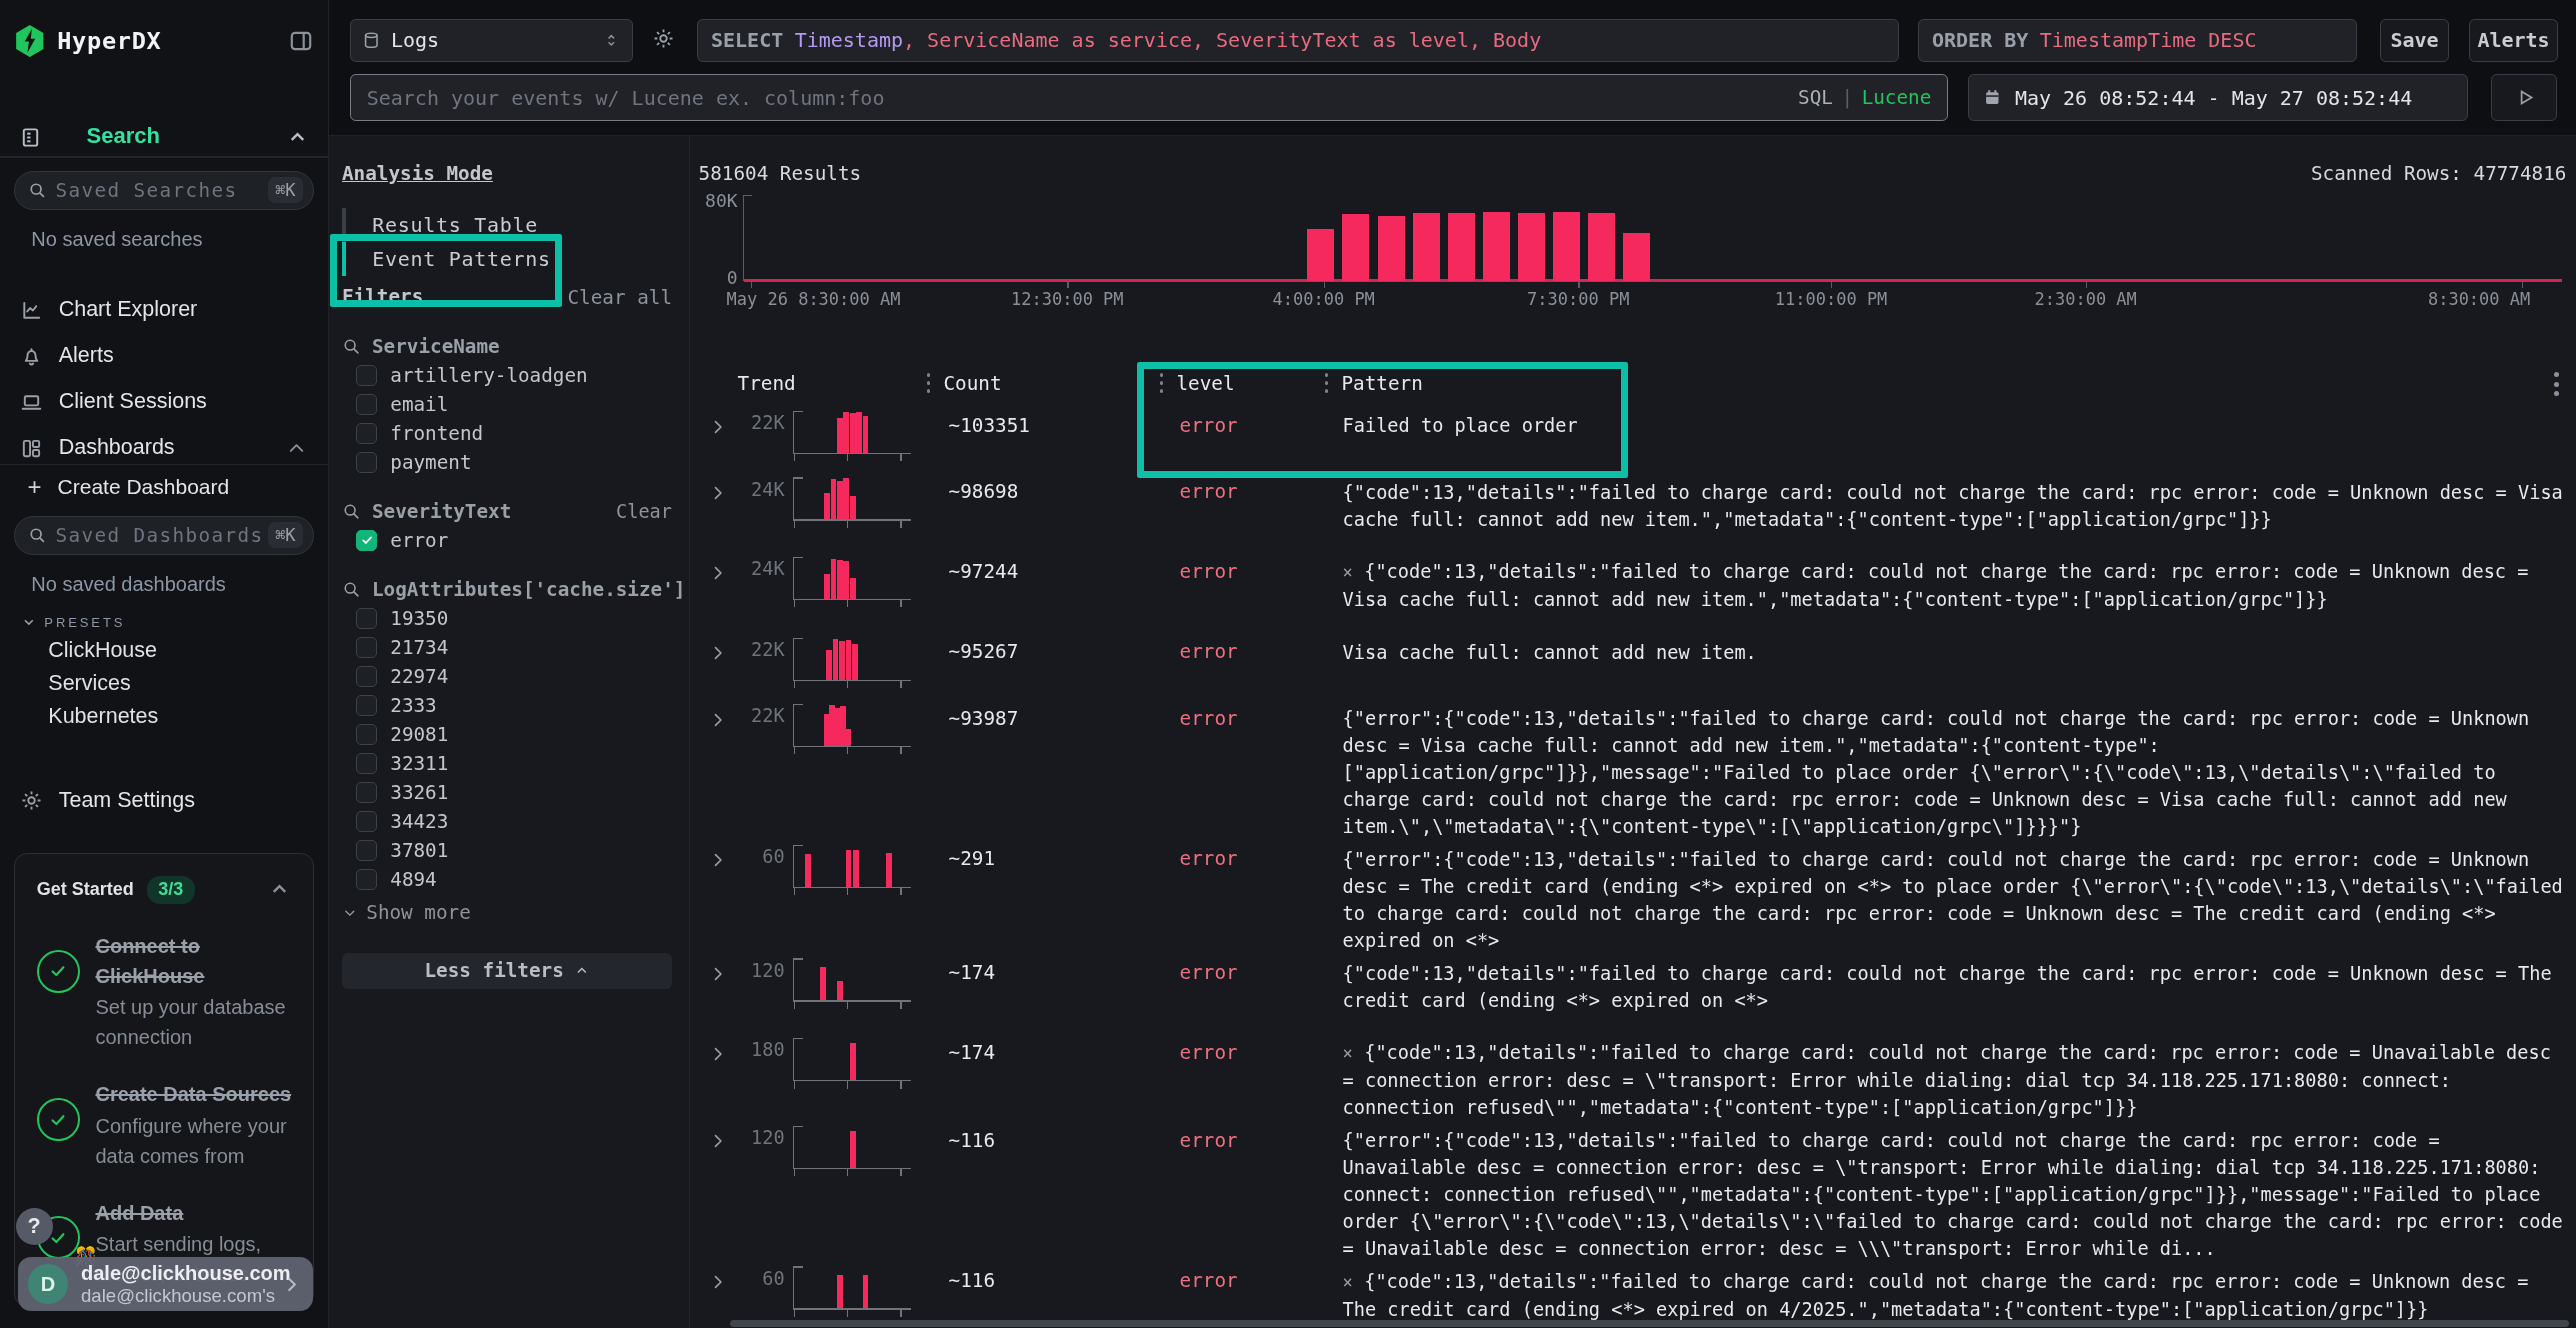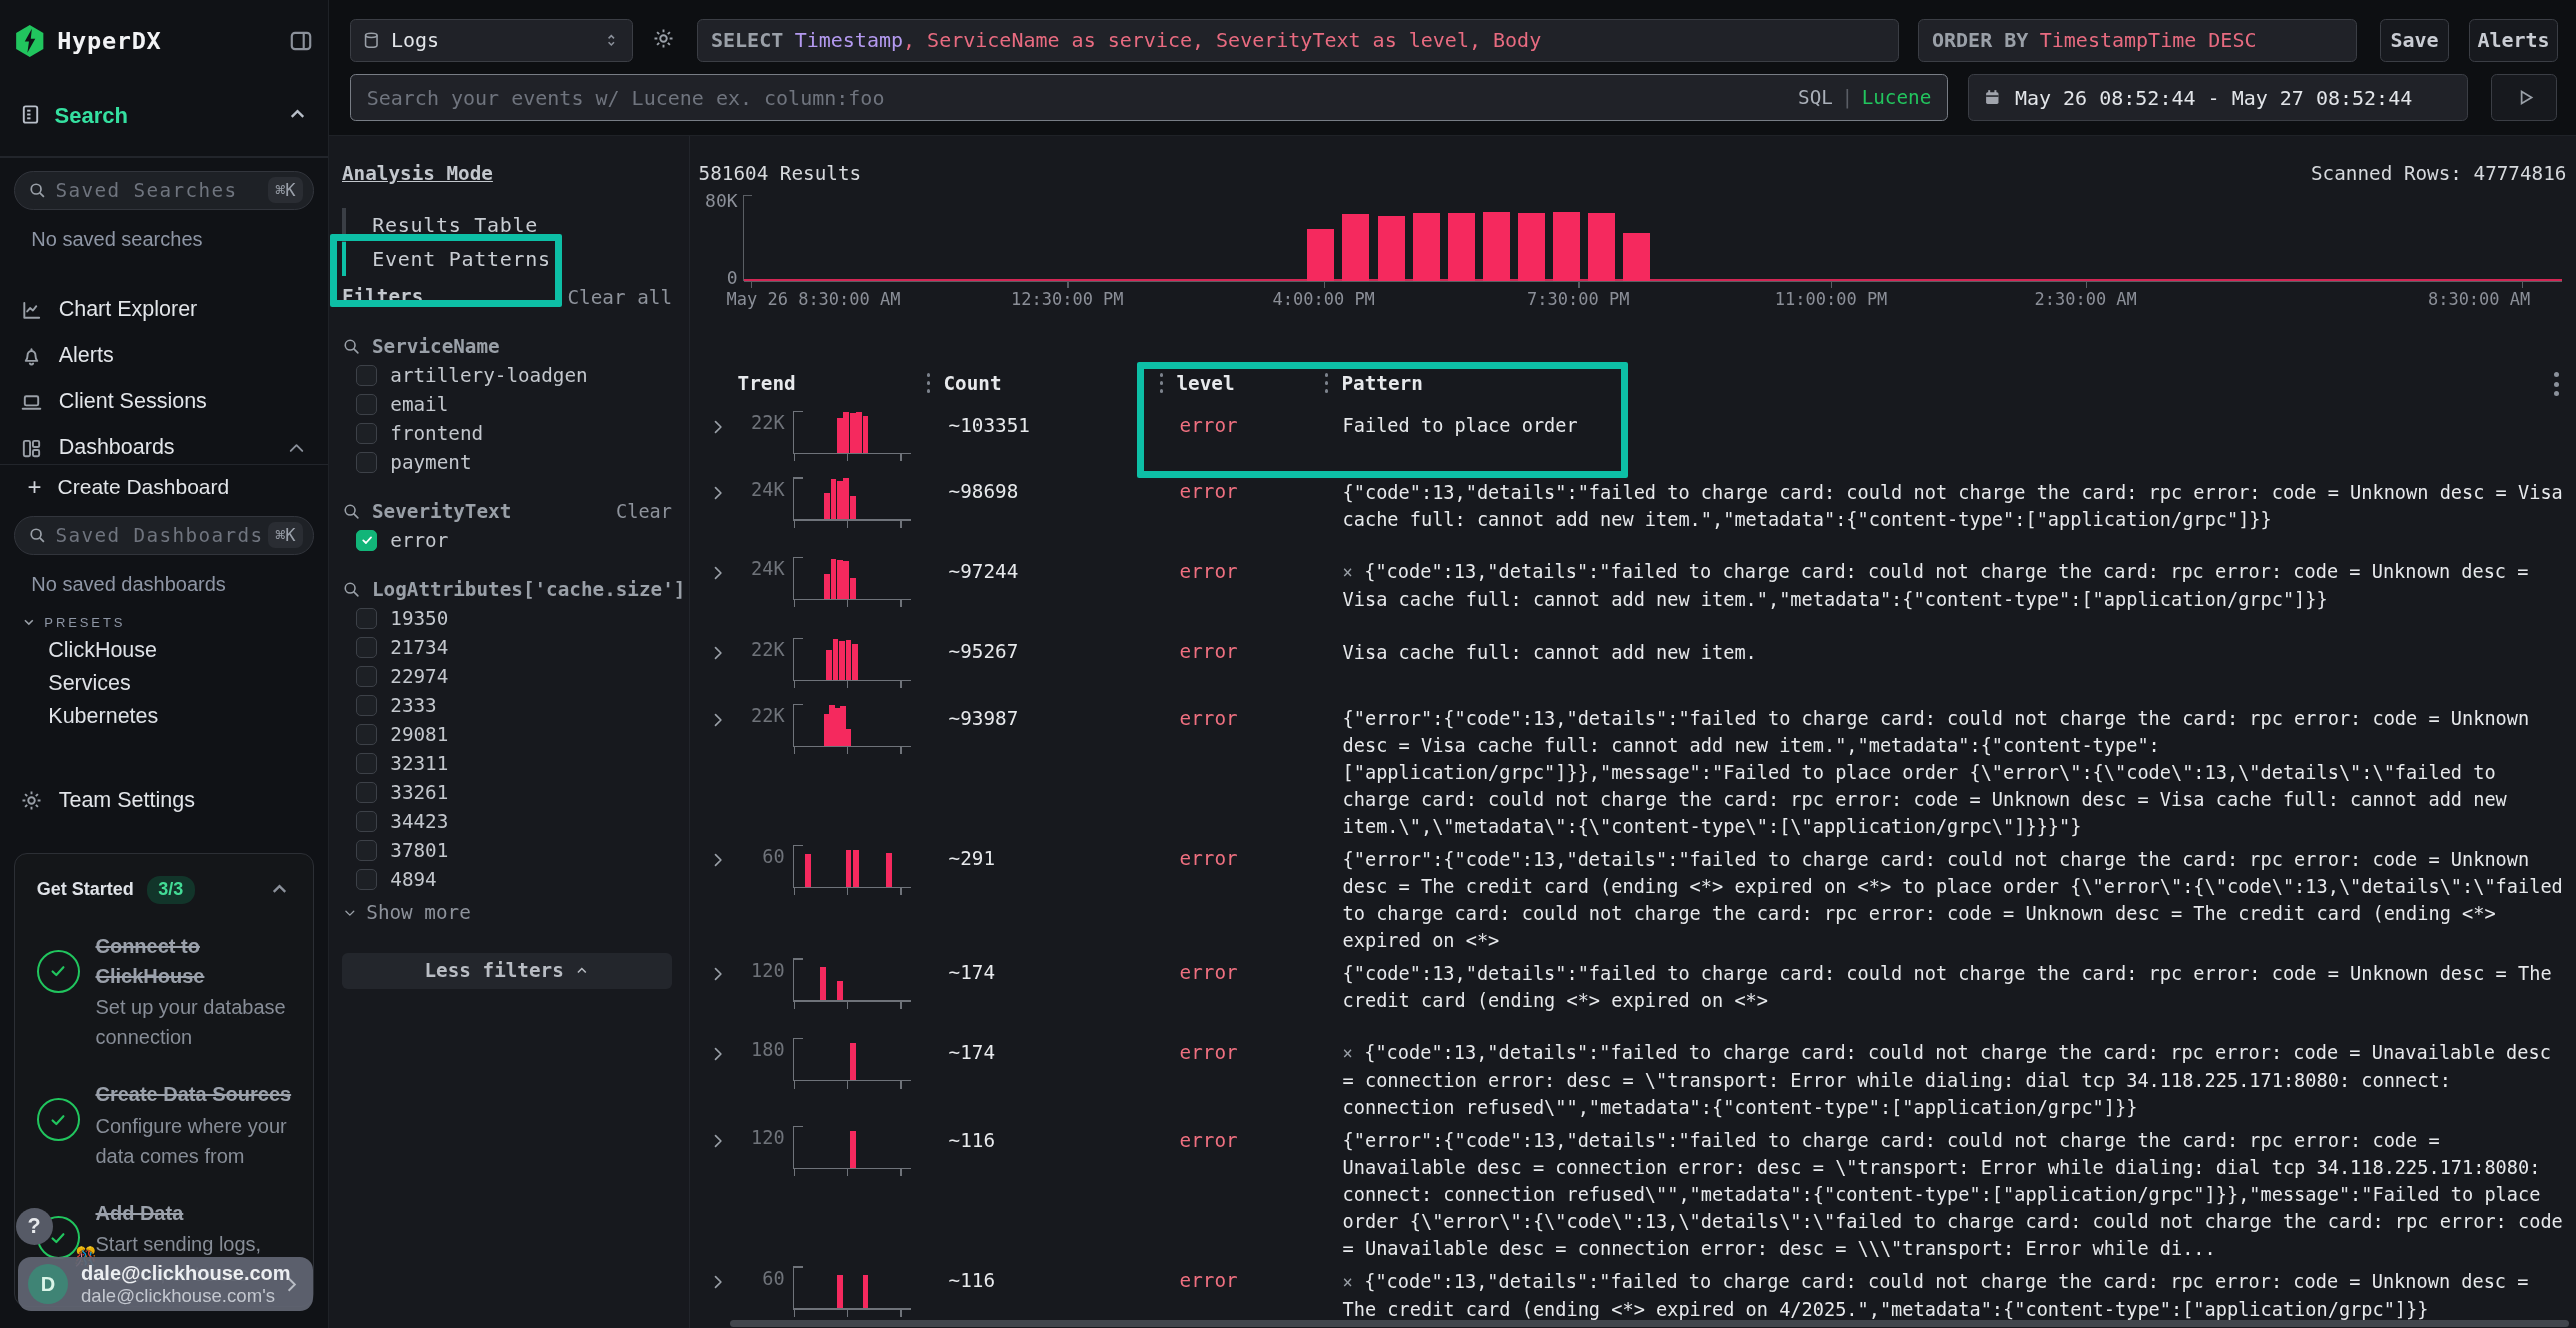--- a/index.html
+++ b/index.html
@@ -19,21 +19,21 @@
 
   
   #sidebar{position:absolute;left:0;top:0;width:329px;height:1328px;background:#101216;
            border-right:1.4px solid #1f2227;box-sizing:border-box;}
   .side-inner{padding:17px 14.3px 0;}
   .logo-row{display:flex;align-items:center;height:47px;}
   .logo-mark{width:31.5px;height:34px;margin-right:11.4px;}
   .logo-text{font-weight:bold;font-size:23.6px;letter-spacing:0.7px;color:#f2f3f5;}
   .collapse-btn{margin-left:auto;color:#8b919b;}
   .collapse-btn svg{width:26px;height:26px;}
-  .search-row{display:flex;align-items:flex-start;height:46px;margin-top:39px;padding:0 4.3px;}
+  .search-row{display:flex;align-items:flex-end;height:46px;margin-top:39px;padding:0 4.3px;gap:32px;}
   .search-row .label{color:#35e0a0;font-weight:bold;font-size:22px;margin-left:13px;}
   .search-row .icw{color:#b9bfc9;}
   .side-div{height:1.4px;background:#22252b;margin:7.2px -14.3px 0;}
   .pill{display:flex;align-items:center;height:39px;margin-top:13px;background:#1e2126;
         border:1.4px solid #32353c;border-radius:19.3px;padding:0 10px 0 13px;box-sizing:border-box;}
   .pill .ph{color:#6f747e;font-size:19.3px;margin-left:8.6px;letter-spacing:1.4px;}
   .pill .kbd{margin-left:auto;background:#2a2d33;color:#9aa0aa;border-radius:7.2px;
              padding:2.9px 7.2px;font-size:17px;}
   .side-note{color:#8e96a5;font-size:20px;margin:18.6px 0 0 17px;height:21.5px;}
   .nav{margin-top:26px;}
@@ -146,21 +146,21 @@
   .ylab.top{left:0;top:-4.3px;}
   .ylab.bot{left:0;top:72px;}
   .baseline{position:absolute;left:0;right:0;bottom:-1.4px;height:1.4px;background:#5a5e64;}
   .zeroline{position:absolute;left:0;right:0;bottom:0;height:2.1px;background:#f5295e;opacity:.85;}
   .hist-bar{position:absolute;bottom:0;width:27px;background:#f5295e;}
   .xtick{position:absolute;top:86px;width:1.4px;height:7.2px;background:#5a5e64;}
   .xlab{position:absolute;top:94px;color:#8b8f98;font-size:17px;white-space:nowrap;}
 
   .grid-row{display:grid;grid-template-columns:39px 175px 233px 165px 1fr;align-items:start;}
   #tbl-head{margin-top:66px;height:27px;align-items:center;position:relative;}
-  .th{display:flex;align-items:center;font-weight:bold;font-size:19.3px;color:#e7e9ec;}
+  .th{display:flex;align-items:center;font-weight:normal;font-size:19.3px;color:#e7e9ec;}
   .th .dots{margin-right:13px;}
   .th.c-count{padding-left:14.3px;}
   .th.c-level{padding-left:14.3px;}
   .th.c-pattern{padding-left:14.3px;}
   #head-kebab{position:absolute;right:7.2px;top:2.9px;cursor:pointer;}
   #rows{margin-top:10px;}
   .pattern-row{margin-bottom:20px;}
   .pattern-row.tall{margin-bottom:0;}
   .row-chev{color:#9aa0a8;padding-top:10px;cursor:pointer;}
   .spark{display:flex;align-items:flex-start;}

